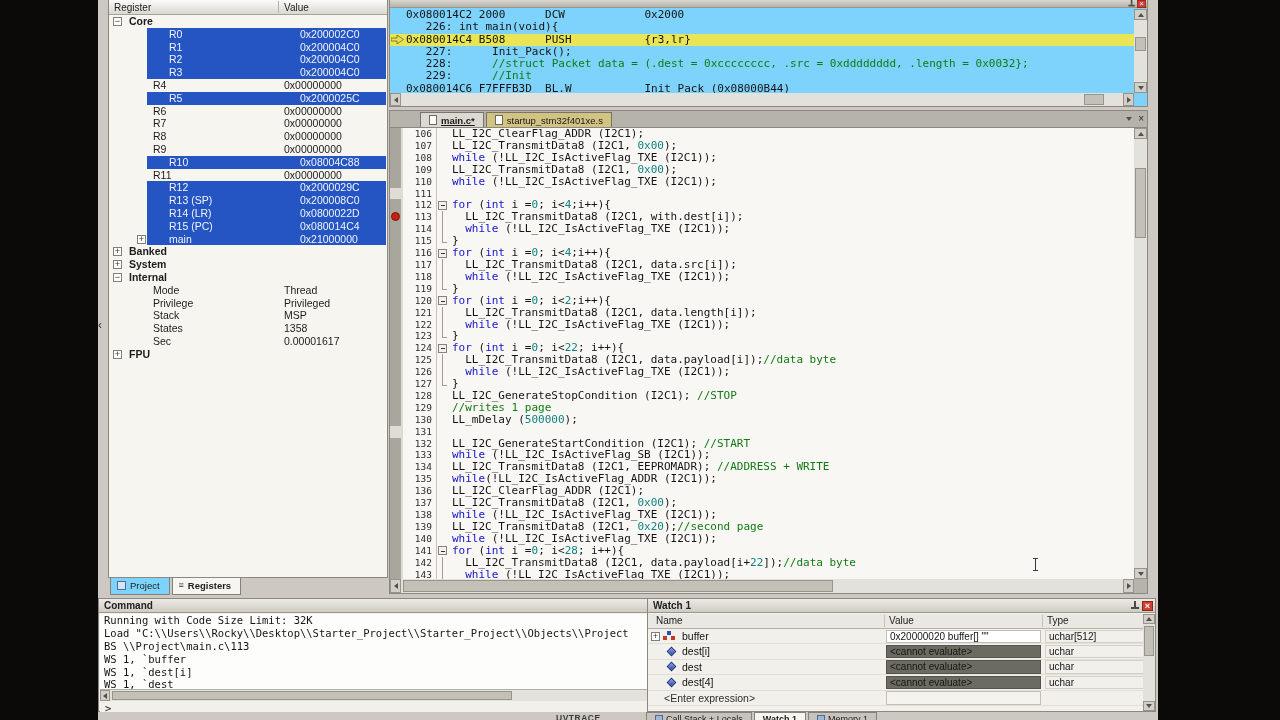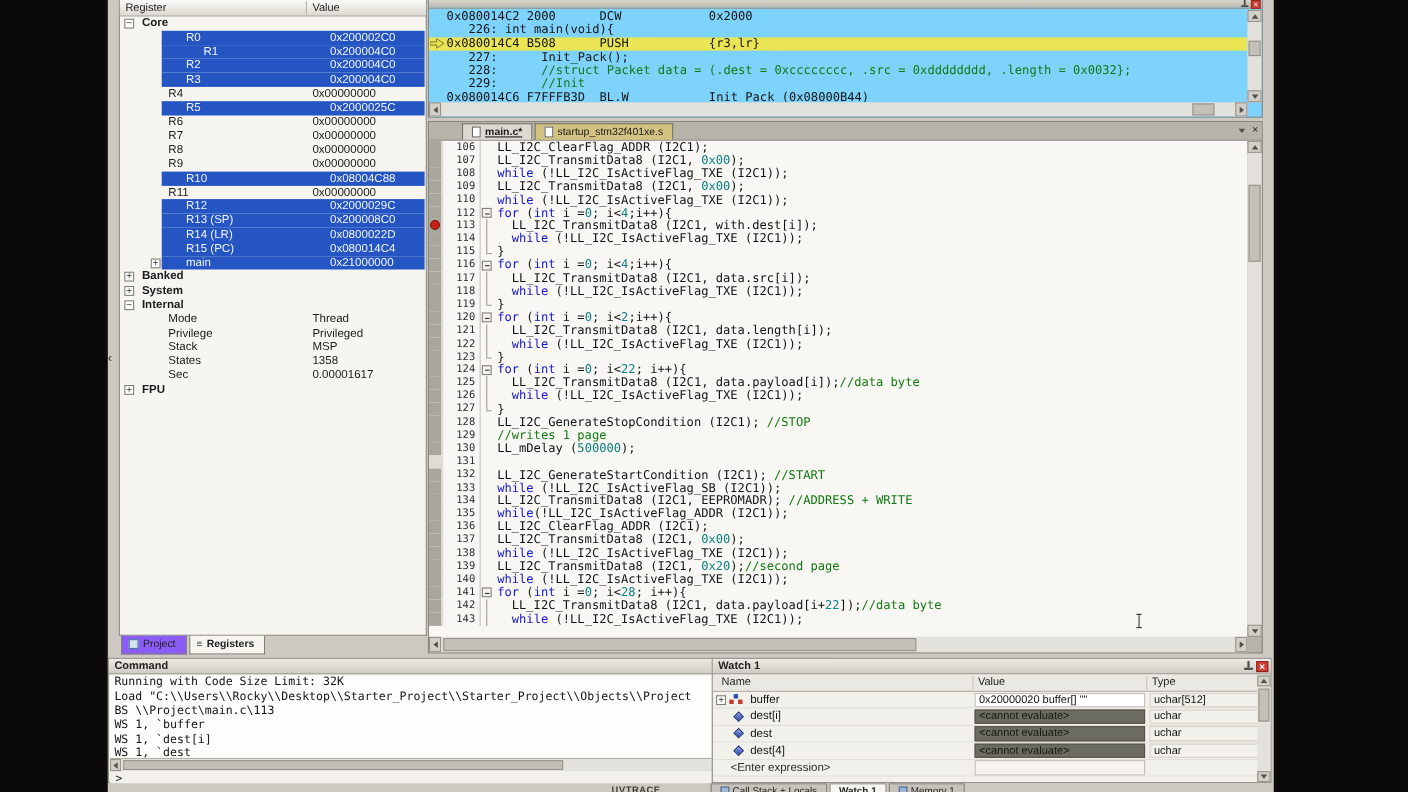--- a/index.html
+++ b/index.html
@@ -41,21 +41,21 @@
   .reg-row.sel::before{content:"";position:absolute;left:38px;right:1px;top:0;bottom:0;background:#2455c2;}
   .rlbl{position:absolute;top:0;line-height:12.8px;z-index:1;color:#1c1c1c;white-space:nowrap;}
   .grp{font-weight:bold;}
   .rval{position:absolute;left:175px;top:0;line-height:12.8px;z-index:1;color:#1c1c1c;white-space:nowrap;}
   .sel .rlbl,.sel .rval{color:#f2f4ff;margin-left:16px;}
   .exp{position:absolute;width:9px;height:9px;top:2px;border:1px solid #80807a;background:#fff;
     font-size:9px;line-height:7px;text-align:center;color:#333;z-index:2;}
 
   #panel-tabs{position:absolute;left:10px;top:578px;height:22px;display:flex;align-items:flex-start;gap:2px;padding-left:2px;}
   .ptab{display:inline-flex;align-items:center;gap:4px;padding:2px 9px 3px 6px;border:1px solid #83817a;border-top:none;
-    background:#8b5cf6;font-size:9.5px;color:#222;}
+    background:#7dd3fc;font-size:9.5px;color:#222;}
   .ptab.active{background:#f7f5f0;font-weight:bold;}
   .ic-project{width:9px;height:9px;background:#d8e4f2;border:1px solid #4a6fa0;display:inline-block;}
   .ic-lines{font-size:9px;line-height:9px;color:#333;}
 
   .left-chevron{position:absolute;left:0px;top:318px;font-size:12px;color:#3c3a36;}
 
   
   #disasm-panel{position:absolute;left:291px;top:0;width:759px;height:107px;background:#7dd3fc;
     border:1px solid #8a8880;border-top:none;overflow:hidden;}
   .mini-bar{position:absolute;left:0;right:0;top:0;height:8px;background:linear-gradient(#d9d6cf,#b7b4ac);
@@ -169,21 +169,21 @@
     <div id="reg-tree">
         <div class="reg-row">
           <span class="exp" style="left:4px">−</span>
           <span class="rlbl grp" style="left:20px">Core</span>
         </div>
         <div class="reg-row sel">
           <span class="rlbl" style="left:44px">R0</span>
           <span class="rval">0x200002C0</span>
         </div>
         <div class="reg-row sel">
-          <span class="rlbl" style="left:60px">R1</span>
+          <span class="rlbl" style="left:44px">R1</span>
           <span class="rval">0x200004C0</span>
         </div>
         <div class="reg-row sel">
           <span class="rlbl" style="left:44px">R2</span>
           <span class="rval">0x200004C0</span>
         </div>
         <div class="reg-row sel">
           <span class="rlbl" style="left:44px">R3</span>
           <span class="rval">0x200004C0</span>
         </div>
@@ -343,20 +343,21 @@
       <i class="tri tri-dn"></i>
       <span class="small-x">×</span>
     </div>
     <div id="editor-body">
       <span class="ibeam"></span>
     <div class="erow"><span class="gcol"></span><span class="gblock"></span><span class="lineno">106</span><span class="numsep"></span><span class="ecode">LL_I2C_ClearFlag_ADDR (I2C1);</span></div>
         <div class="erow"><span class="gcol"></span><span class="gblock"></span><span class="lineno">107</span><span class="numsep"></span><span class="ecode">LL_I2C_TransmitData8 (I2C1, <span class="num">0x00</span>);</span></div>
         <div class="erow"><span class="gcol"></span><span class="gblock"></span><span class="lineno">108</span><span class="numsep"></span><span class="ecode"><span class="kw">while</span> (!LL_I2C_IsActiveFlag_TXE (I2C1));</span></div>
         <div class="erow"><span class="gcol"></span><span class="gblock"></span><span class="lineno">109</span><span class="numsep"></span><span class="ecode">LL_I2C_TransmitData8 (I2C1, <span class="num">0x00</span>);</span></div>
         <div class="erow"><span class="gcol"></span><span class="gblock"></span><span class="lineno">110</span><span class="numsep"></span><span class="ecode"><span class="kw">while</span> (!LL_I2C_IsActiveFlag_TXE (I2C1));</span></div>
+        <div class="erow"><span class="gcol"></span><span class="lineno">111</span><span class="numsep"></span><span class="ecode"></span></div>
         <div class="erow"><span class="gcol"></span><span class="gblock"></span><span class="lineno">112</span><span class="numsep"></span><span class="foldc"><span class="fold-box"></span></span><span class="ecode"><span class="kw">for</span> (<span class="kw">int</span> i =<span class="num">0</span>; i&lt;<span class="num">4</span>;i++){</span></div>
         <div class="erow"><span class="gcol"></span><span class="gblock"></span><span class="bp"></span><span class="lineno">113</span><span class="numsep"></span><span class="foldc fold-mid"></span><span class="ecode">  LL_I2C_TransmitData8 (I2C1, with.dest[i]);</span></div>
         <div class="erow"><span class="gcol"></span><span class="gblock"></span><span class="lineno">114</span><span class="numsep"></span><span class="foldc fold-mid"></span><span class="ecode">  <span class="kw">while</span> (!LL_I2C_IsActiveFlag_TXE (I2C1));</span></div>
         <div class="erow"><span class="gcol"></span><span class="gblock"></span><span class="lineno">115</span><span class="numsep"></span><span class="foldc fold-end"></span><span class="ecode">}</span></div>
         <div class="erow"><span class="gcol"></span><span class="gblock"></span><span class="lineno">116</span><span class="numsep"></span><span class="foldc"><span class="fold-box"></span></span><span class="ecode"><span class="kw">for</span> (<span class="kw">int</span> i =<span class="num">0</span>; i&lt;<span class="num">4</span>;i++){</span></div>
         <div class="erow"><span class="gcol"></span><span class="gblock"></span><span class="lineno">117</span><span class="numsep"></span><span class="foldc fold-mid"></span><span class="ecode">  LL_I2C_TransmitData8 (I2C1, data.src[i]);</span></div>
         <div class="erow"><span class="gcol"></span><span class="gblock"></span><span class="lineno">118</span><span class="numsep"></span><span class="foldc fold-mid"></span><span class="ecode">  <span class="kw">while</span> (!LL_I2C_IsActiveFlag_TXE (I2C1));</span></div>
         <div class="erow"><span class="gcol"></span><span class="gblock"></span><span class="lineno">119</span><span class="numsep"></span><span class="foldc fold-end"></span><span class="ecode">}</span></div>
         <div class="erow"><span class="gcol"></span><span class="gblock"></span><span class="lineno">120</span><span class="numsep"></span><span class="foldc"><span class="fold-box"></span></span><span class="ecode"><span class="kw">for</span> (<span class="kw">int</span> i =<span class="num">0</span>; i&lt;<span class="num">2</span>;i++){</span></div>
         <div class="erow"><span class="gcol"></span><span class="gblock"></span><span class="lineno">121</span><span class="numsep"></span><span class="foldc fold-mid"></span><span class="ecode">  LL_I2C_TransmitData8 (I2C1, data.length[i]);</span></div>

